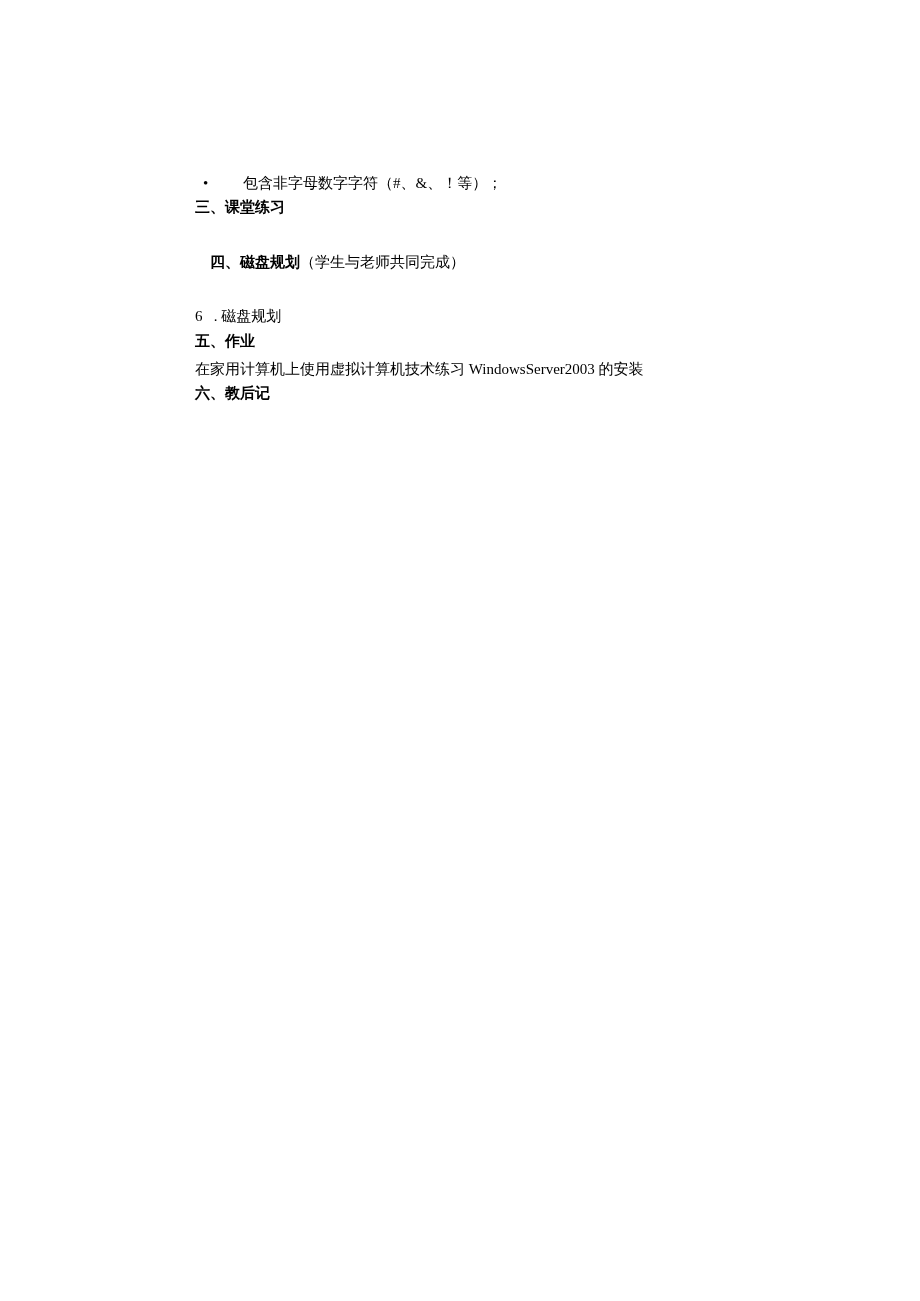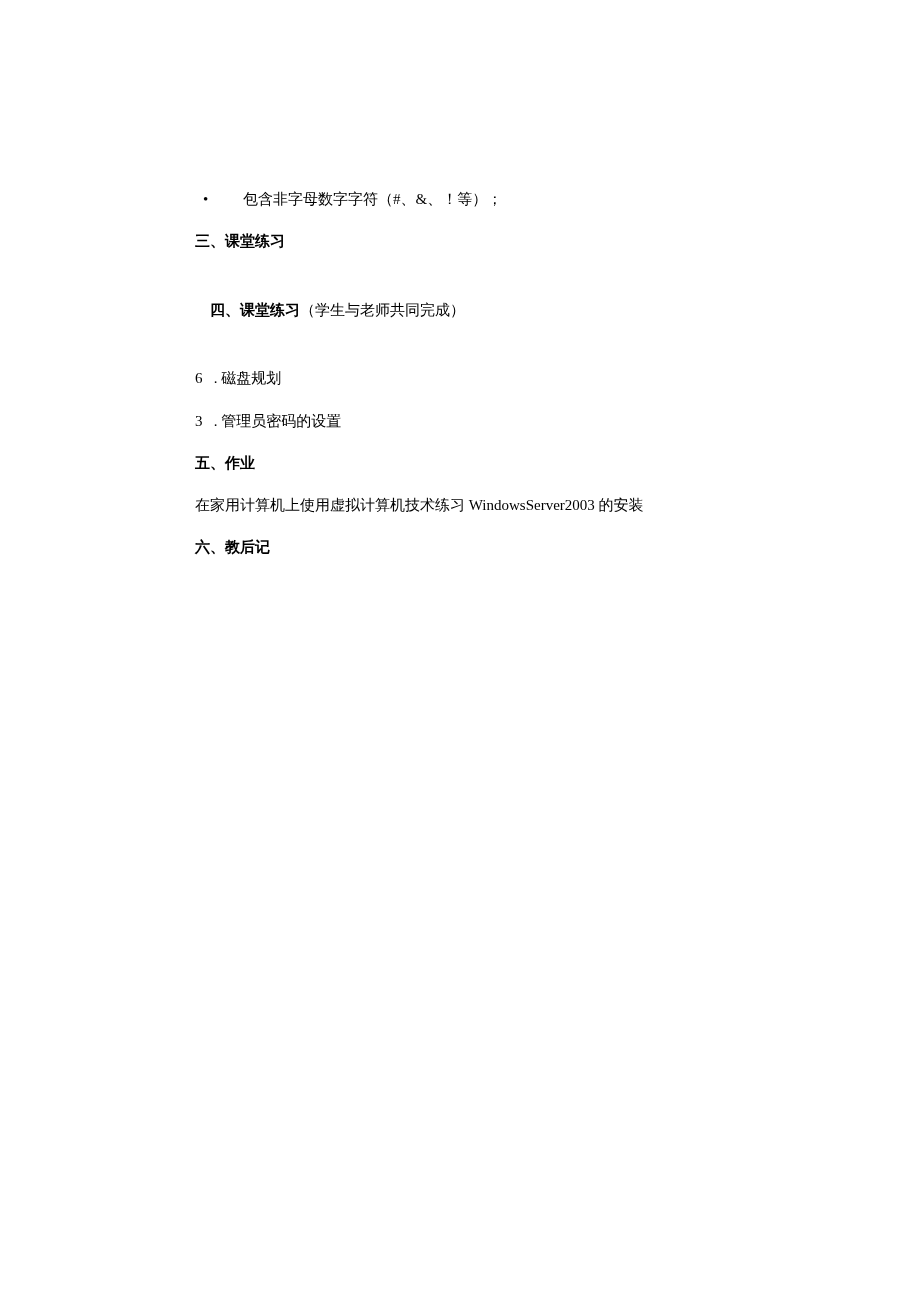--- a/index.html
+++ b/index.html
@@ -20,45 +20,44 @@
       display: flex;
       align-items: baseline;
     }
     .bullet-dot {
       width: 40px;
       text-align: left;
       padding-left: 8px;
     }
     .bold {
       font-weight: bold;
+      font-family: Liberation Mono, monospace;
     }
     .line {
       white-space: pre-wrap;
-      margin-top: 16px;
     }
   </style>
 </head>
 <body>
 
 <div class="page">
 
   <div class="bullet-line">
     <span class="bullet-dot">•</span>
     <span class="line">包含非字母数字字符（#、&amp;、！等）；</span>
   </div>
 
   <div class="line bold">三、课堂练习</div>
 
 
   <div class="line">
-    <span class="bold">四、课堂练习</span><span>（学生与老师共同完成）</span>
+    <span class="bold">四、磁盘规划</span><span>（学生与老师共同完成）</span>
   </div>
 
   <div class="line">6   . 磁盘规划</div>
-  <div class="line">3   . 管理员密码的设置</div>
 
   <div class="line bold">五、作业</div>
 
   <div class="line">在家用计算机上使用虚拟计算机技术练习 WindowsServer2003 的安装</div>
 
   <div class="line bold">六、教后记</div>
 
 </div>
 
 </body></html>

